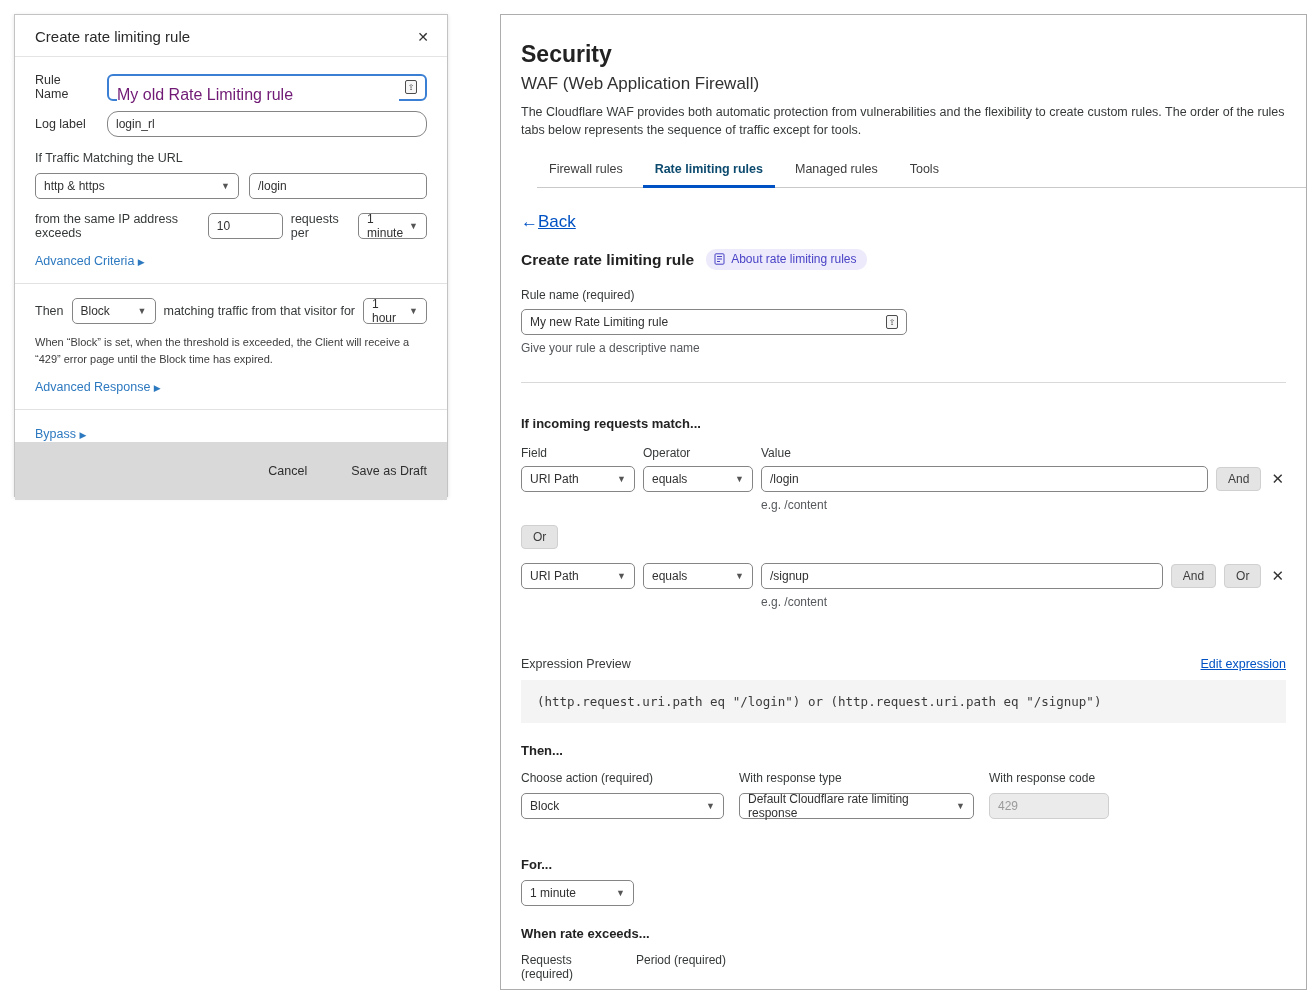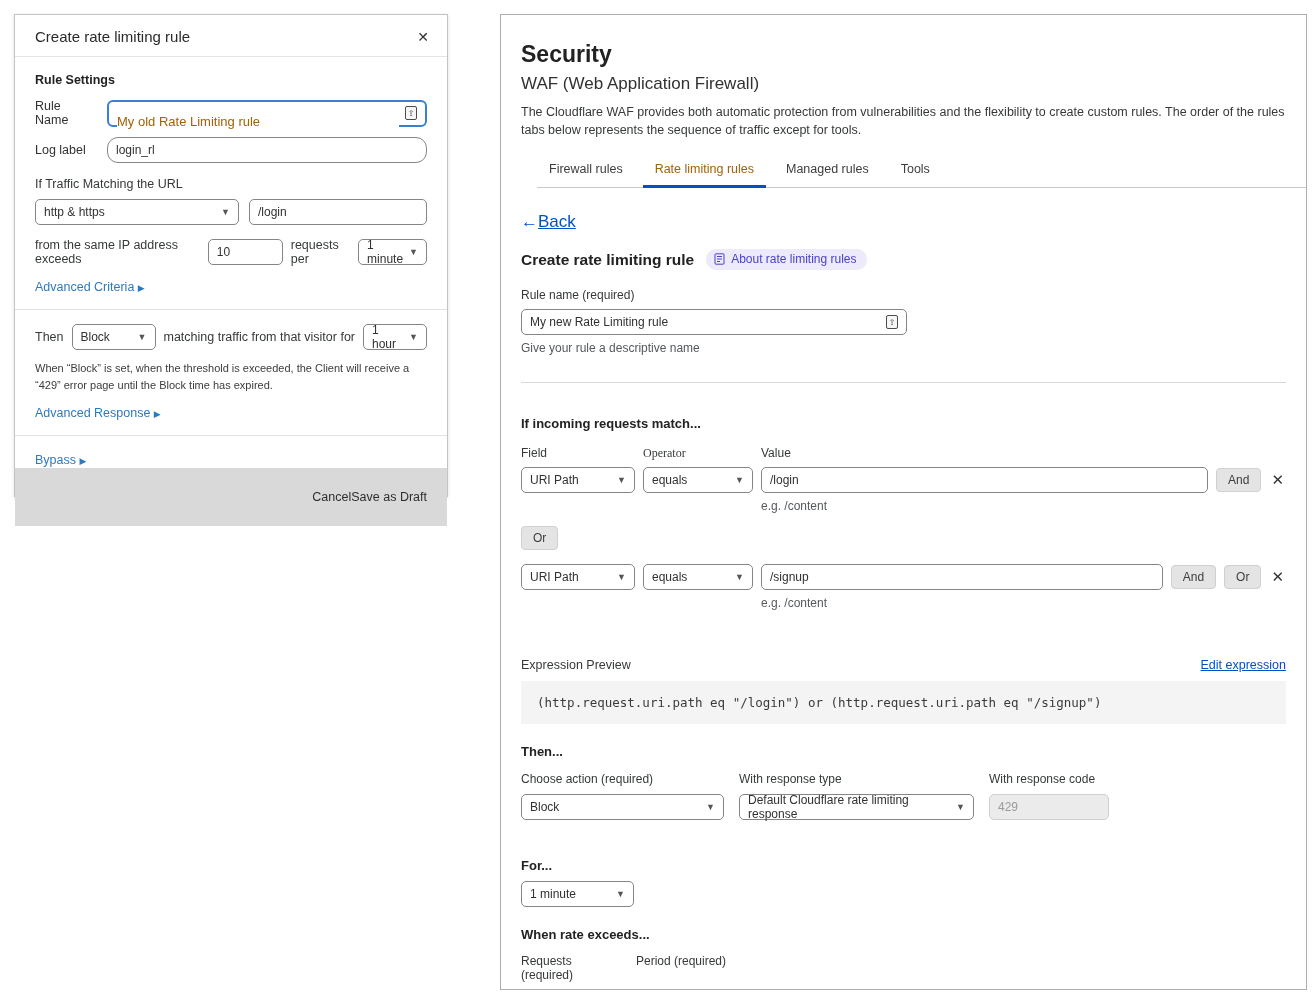--- a/index.html
+++ b/index.html
@@ -28,57 +28,57 @@
   .dialog-header { display:flex; align-items:center; justify-content:space-between;
                    padding:13px 18px 11px 20px; border-bottom:1px solid #e4e4e4; }
   .dialog-title { font-size:15px; color:#2a2a2a; }
   .dialog-close { font-size:14px; color:#333; cursor:pointer; }
   .dialog-body { padding:16px 20px 0 20px; flex:1; }
   .dlg-section-title { font-size:12.5px; font-weight:bold; color:#222; margin-bottom:12px; }
   .dlg-row { display:flex; align-items:center; gap:10px; margin-bottom:10px; font-size:12.5px; }
   .dlg-label { flex:0 0 62px; font-size:12.5px; color:#313131; }
   .focus-input { border:2px solid #3b7fd4; border-radius:6px; height:27px; display:flex;
                  align-items:center; padding:0 8px; flex:1; gap:6px; }
-  .focus-input input { border:none; outline:none; flex:1; font-size:13px; color:#a16207;
+  .focus-input input { border:none; outline:none; flex:1; font-size:16px; color:#701a75;
                        font-family:"Liberation Sans",sans-serif;margin-top:16px; }
   .dlg-link { color:#2d79c0; font-size:12.5px; cursor:pointer; display:inline-block; margin:4px 0 0 0; }
   .dlg-link .tri { font-size:9px; }
   .dlg-hr { border:none; border-top:1px solid #e2e2e2; margin:14px -20px; }
   .dlg-note { font-size:11px; color:#3c3c3c; line-height:1.55; margin-top:2px; }
   .dialog-footer { background:#d9d9d9; padding:22px 20px; display:flex; justify-content:flex-end;
-                   align-items:flex-end; }
+                   gap:44px; align-items:flex-end; }
   .footer-btn { font-size:12.5px; color:#2e2e2e; background:none; border:none; cursor:pointer;
                 font-family:"Liberation Sans",sans-serif; }
 
   
   .waf-panel { position:absolute; left:500px; top:14px; width:807px; height:976px;
                background:#fff; border:1px solid #adadad; padding:18px 20px; overflow:hidden; }
   .page-title { font-size:23px; font-weight:bold; color:#222; margin:8px 0 6px; }
   .page-subtitle { font-size:17px; color:#313131; margin-bottom:9px; }
   .page-desc { font-size:12.5px; color:#36393a; line-height:1.45; margin-bottom:15px; }
   .tabs { display:flex; gap:8px; margin-left:16px; border-bottom:1px solid #c9c9c9;
           margin-right:-20px; padding-right:20px; }
   .tab { font-size:12.5px; color:#3d3d3d; padding:8px 12px 9px; cursor:pointer;
          border-bottom:3px solid transparent; margin-bottom:-1px; }
-  .tab.active { font-weight:normal; color:#a16207; border-bottom-color:#0051c3; }
+  .tab.active { font-weight:bold; color:#0c4a6e; border-bottom-color:#0051c3; }
   .back-link { display:inline-block; margin-top:24px; font-size:17px; color:#0051c3; cursor:pointer; }
   .back-link .bl { text-decoration:underline; }
   .h2-row { display:flex; align-items:center; gap:12px; margin-top:17px; }
   .h2 { font-size:15.5px; font-weight:bold; color:#222; }
   .badge { display:inline-flex; align-items:center; gap:6px; background:#eceafb; color:#4a43c6;
            font-size:12px; padding:3px 10px 4px 8px; border-radius:10px; cursor:pointer; }
   .lbl { font-size:12px; color:#36393a; }
   .name-input-wrap { width:386px; border:1px solid #858585; border-radius:5px; height:26px;
                      display:flex; align-items:center; padding:0 8px; margin-top:7px; }
   .name-input-wrap input { border:none; outline:none; flex:1; font-size:12px; color:#313131;
                            font-family:"Liberation Sans",sans-serif; }
   .section-divider { border:none; border-top:1px solid #d9d9d9; margin:27px 0 0; }
   .sec-h { font-size:13px; font-weight:bold; color:#222; }
   .match-labels { display:flex; gap:8px; margin-top:15px; margin-bottom:6px; }
-  .match-labels .l1 { width:114px; } .match-labels .l2 { width:110px;font-family:Liberation Serif, serif; } .match-labels .l3 { flex:1; }
+  .match-labels .l1 { width:114px; } .match-labels .l2 { width:110px; } .match-labels .l3 { flex:1; }
   .cond-row { display:flex; align-items:center; gap:8px; }
   .w-field { width:114px; flex:0 0 114px; } .w-op { width:110px; flex:0 0 110px; }
   .val-input { flex:1; }
   .eg-hint { margin:6px 0 0 240px; }
   .or-standalone { margin:13px 0 14px; }
   .expr-header { display:flex; justify-content:space-between; align-items:center; margin-top:48px; }
   .expr-label { font-size:12.5px; color:#36393a; }
   .edit-link { color:#0051c3; font-size:12.5px; text-decoration:underline; cursor:pointer; }
   .code-block { margin-top:9px; background:#f4f4f4; padding:14px 16px; font-family:"DejaVu Sans Mono",monospace;
                 font-size:12.5px; color:#3a3a3a; white-space:pre; }
@@ -98,21 +98,20 @@
 
 <div class="canvas">
 
   <section class="dialog">
     <header class="dialog-header">
       <span class="dialog-title">Create rate limiting rule</span>
       <span class="dialog-close">✕</span>
     </header>
 
     <div class="dialog-body">
-      <div class="dlg-section-title">Rule Settings</div>
 
       <div class="dlg-row">
         <span class="dlg-label">Rule Name</span>
         <div class="focus-input">
           <input value="My old Rate Limiting rule" style="">
           <span class="autofill">⇪</span>
         </div>
       </div>
 
       <div class="dlg-row">

